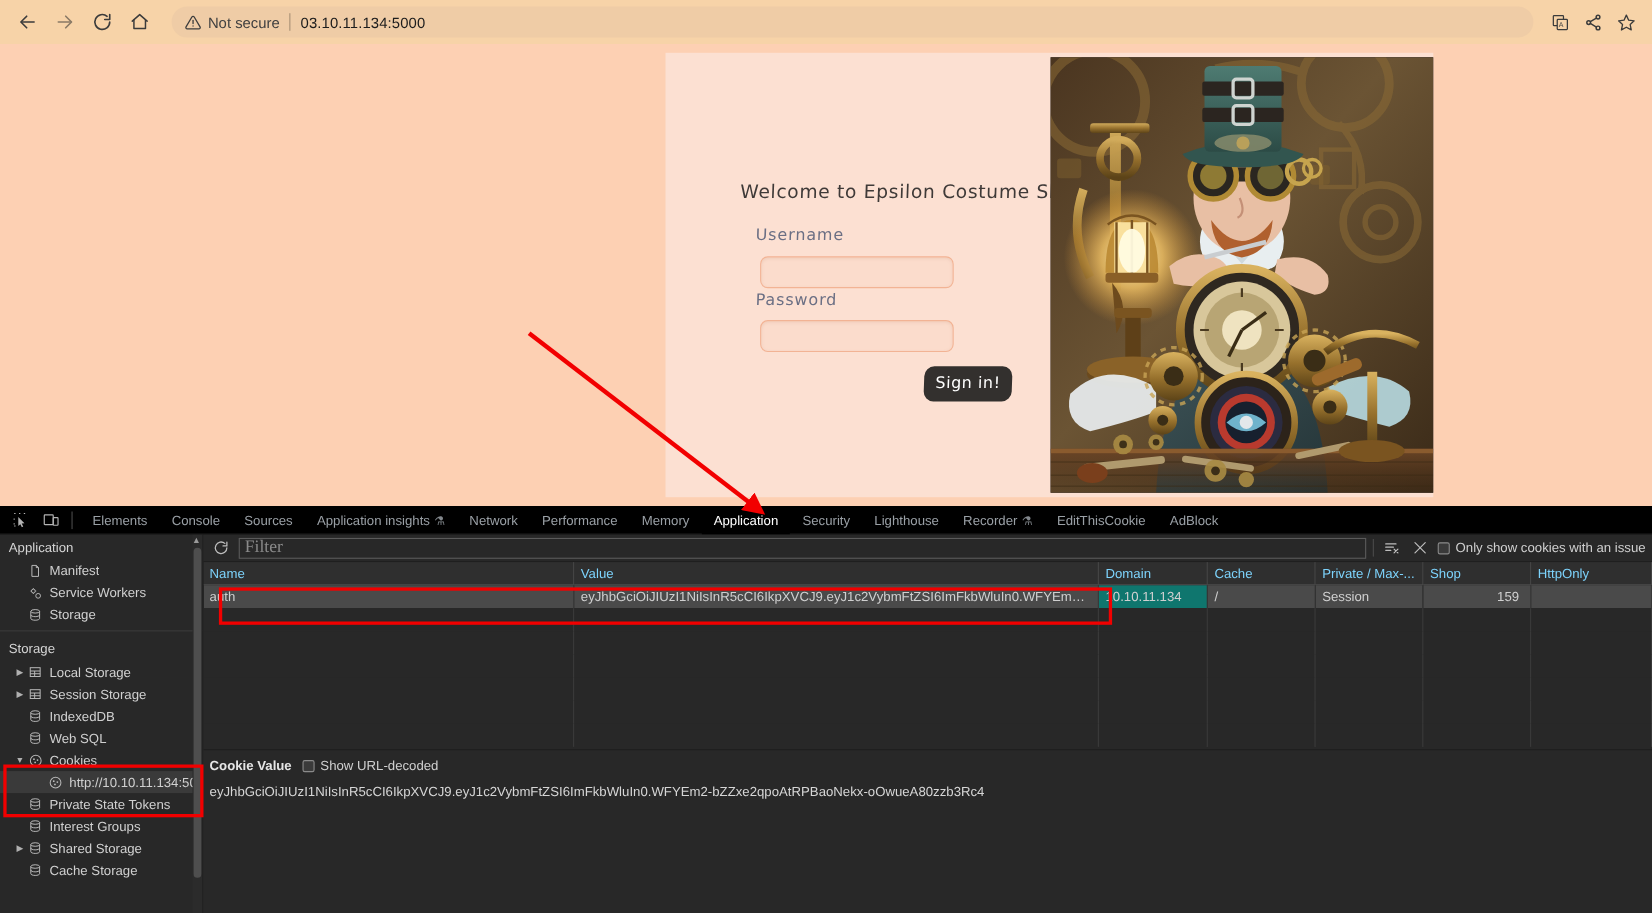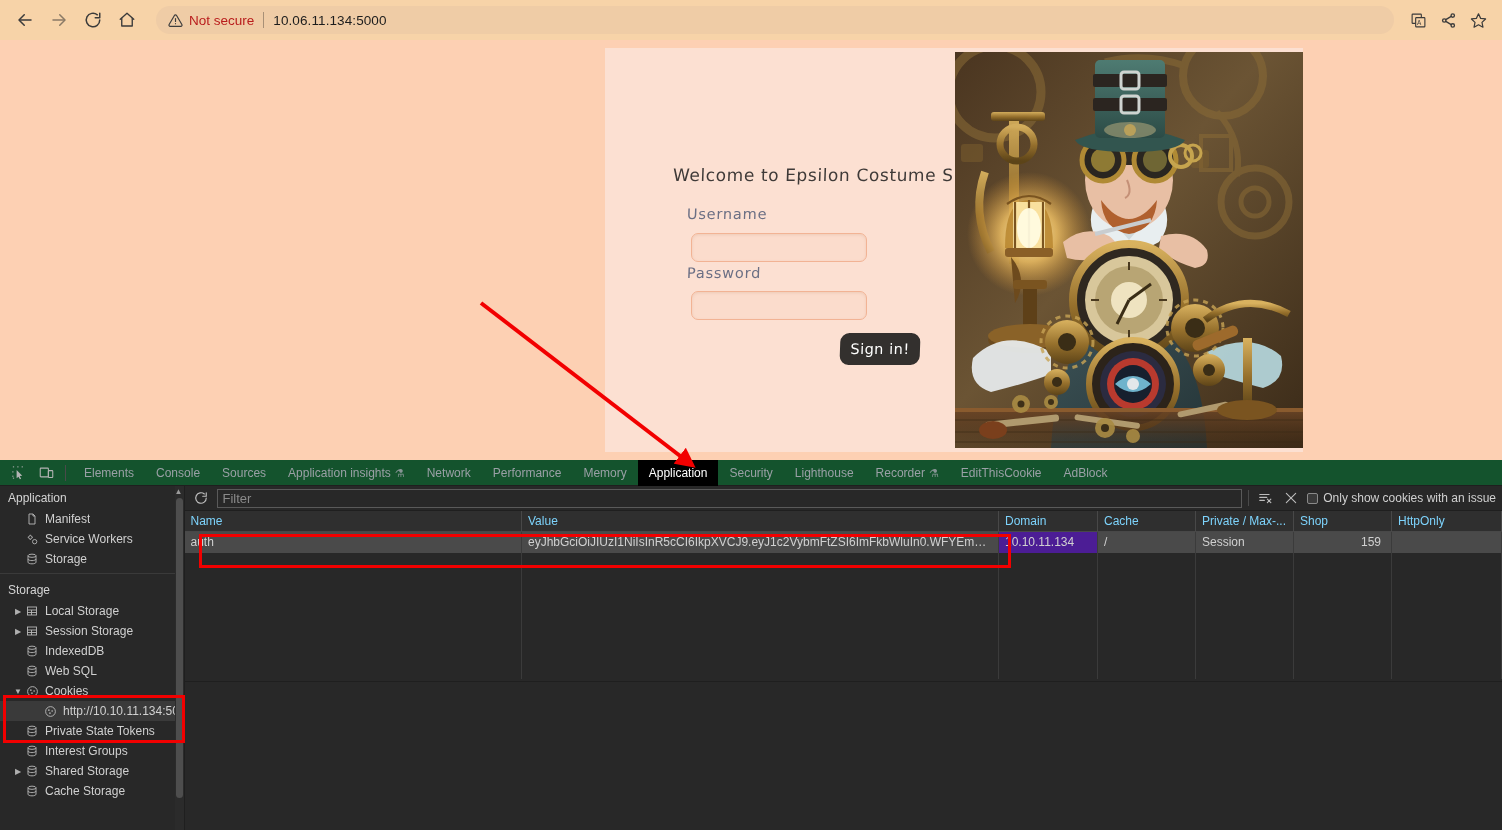--- a/index.html
+++ b/index.html
@@ -33,21 +33,21 @@
     height: 28px;
     margin-left: 10px; margin-right: 10px;
     background: #EFCCA6;
     border-radius: 14px;
     display: flex; align-items: center;
     padding: 0 12px;
     color: #2e2e2e;
     font-size: 13.5px;
   }
   .omni-warn-icon { margin-right: 6px; display:flex; align-items:center; }
-  .omni-notsecure { color: #b91c1c; font-size: 13.5px; }
+  .omni-notsecure { color: #404040; font-size: 13.5px; }
   .omni-sep {
     display: inline-block;
     width: 1px; height: 16px;
     background: #a89076;
     margin: 0 9px;
   }
   .omni-url { color: #1d1d1d; font-size: 13.5px; letter-spacing: 0.1px; }
   .toolbar-icons { display: flex; align-items: center; gap: 2px; }
   .tb-icon {
     width: 28px; height: 28px;
@@ -152,21 +152,21 @@
   
   .devtools {
     position: absolute; left: 0; top: 460px;
     width: 1502px; height: 370px;
     background: #282828;
     color: #cfcfcf;
     font-size: 12px;
   }
   .dt-tabbar {
     height: 26px;
-    background: #14532d;
+    background: #000000;
     display: flex; align-items: center;
     border-bottom: 1px solid #1f1f1f;
     padding-left: 4px;
   }
   .dt-tool-icon {
     width: 26px; height: 22px;
     display: flex; align-items: center; justify-content: center;
     color: #b4b4b4;
     margin: 0 1px;
   }
@@ -263,23 +263,23 @@
     display: flex; align-items: center; justify-content: center;
     color: #bdbdbd;
     cursor: pointer;
   }
   .filter-input {
     flex: 1;
     height: 19px;
     background: #282828;
     border: 1px solid #5a5a5a;
     color: #d0d0d0;
-    font-size: 13px;
+    font-size: 16px;
     padding: 0 5px;
-    font-family: Liberation Sans, sans-serif;
+    font-family: Liberation Serif, serif;
     outline: none;
   }
   .filter-input::placeholder { color: #8a8a8a; }
   .fb-divider { width: 1px; height: 16px; background: #4a4a4a; }
   .fb-check {
     display: flex; align-items: center; gap: 5px;
     color: #d0d0d0; font-size: 12px; white-space: nowrap;
   }
   .cb {
     width: 11px; height: 11px;
@@ -311,21 +311,21 @@
   table.ct td {
     font-size: 12px;
     color: #d0d0d0;
     padding: 2px 6px;
     height: 21px;
     border-right: 1px solid #3b3b3b;
     white-space: nowrap; overflow: hidden; text-overflow: ellipsis;
   }
   tr.data-row td { background: #4a4a4a; }
   tr.data-row td.c-name { }
-  tr.data-row td.c-domain { background: #4c1d95; }
+  tr.data-row td.c-domain { background: #0f766e; }
   tr.data-row td.c-size { text-align: right; padding-right: 10px; }
   tr.empty-row td { background: #282828; height: 21px; border-right: 1px solid #3b3b3b; }
 
   
   .cookie-preview {
     flex: 1;
     padding: 7px 6px 0 6px;
     background: #282828;
   }
   .cp-header {
@@ -374,21 +374,21 @@
     <div class="omnibox">
       <span class="omni-warn-icon">
         <svg width="15" height="15" viewBox="0 0 24 24" fill="none" stroke="#3d3d3d" stroke-width="1.9" stroke-linecap="round" stroke-linejoin="round">
             <path d="M10.3 3.9 1.8 18.3A2 2 0 0 0 3.5 21.3h17A2 2 0 0 0 22.2 18.3L13.7 3.9a2 2 0 0 0-3.4 0z"></path>
             <line x1="12" y1="9" x2="12" y2="13.5"></line>
             <line x1="12" y1="17" x2="12.01" y2="17"></line>
           </svg>
       </span>
       <span class="omni-notsecure">Not secure</span>
       <span class="omni-sep"></span>
-      <span class="omni-url">10.06.11.134:5000</span>
+      <span class="omni-url">03.10.11.134:5000</span>
     </div>
 
     <div class="toolbar-icons">
       <div class="tb-icon">
         <svg width="17" height="17" viewBox="0 0 24 24" fill="none" stroke="currentColor" stroke-width="1.6">
             <rect x="3" y="3" width="13" height="13" rx="1"></rect>
             <rect x="8" y="8" width="13" height="13" rx="1" fill="#F7D3A8"></rect>
             <text x="10" y="18" font-size="9" fill="currentColor" stroke="none" font-family="Liberation Sans">A</text>
           </svg>
       </div>
@@ -925,20 +925,30 @@
                   <td>&nbsp;</td>
                   <td>&nbsp;</td>
                   <td>&nbsp;</td>
                   <td>&nbsp;</td>
                   <td>&nbsp;</td>
                 </tr>
               </tbody>
           </table>
         </div>
 
+        <div class="cookie-preview">
+          <div class="cp-header">
+            <span class="cp-title">Cookie Value</span>
+            <label class="fb-check">
+              <span class="cb"></span>
+              <span>Show URL-decoded</span>
+            </label>
+          </div>
+          <div class="cp-value">eyJhbGciOiJIUzI1NiIsInR5cCI6IkpXVCJ9.eyJ1c2VybmFtZSI6ImFkbWluIn0.WFYEm2-bZZxe2qpoAtRPBaoNekx-oOwueA80zzb3Rc4</div>
+        </div>
 
       </div>
     </div>
   </div>
 
   <div class="annot-layer">
     <svg width="1502" height="830">
       <defs>
         <marker id="arrowhead" markerWidth="5" markerHeight="5" refX="2.6" refY="2.5" orient="auto">
           <polygon points="0,0 5,2.5 0,5" fill="#F20000"></polygon>

